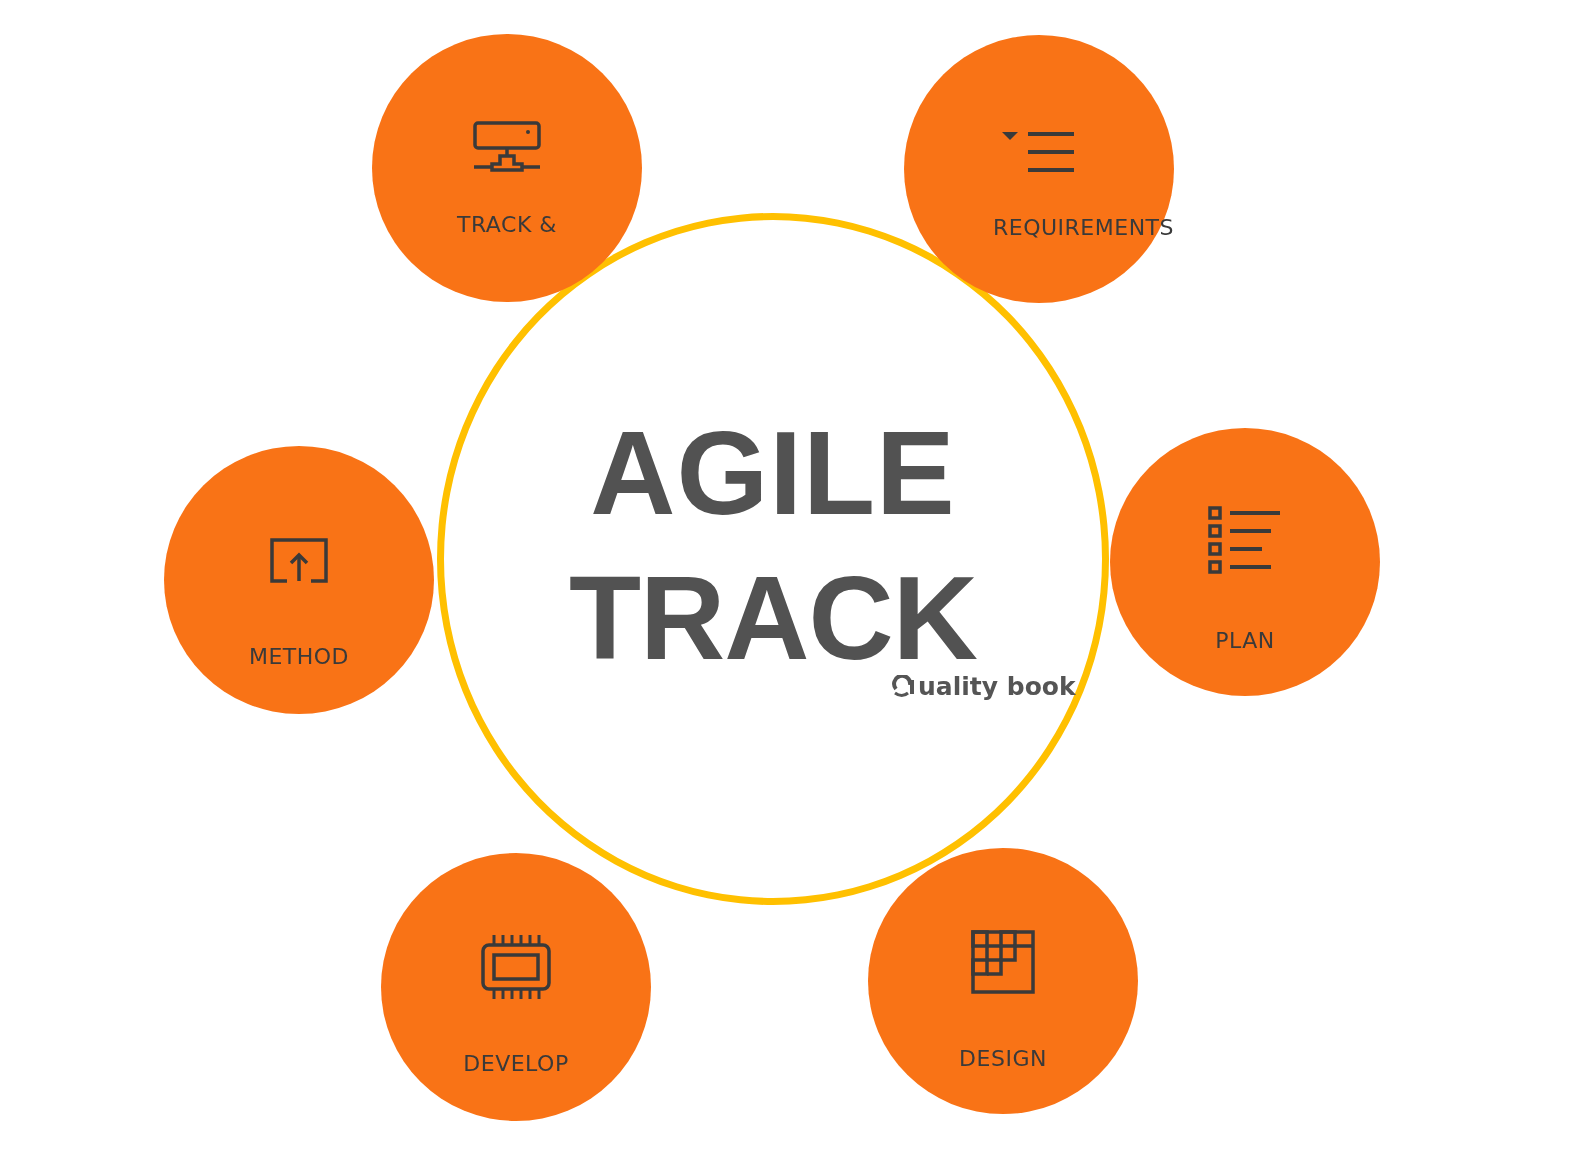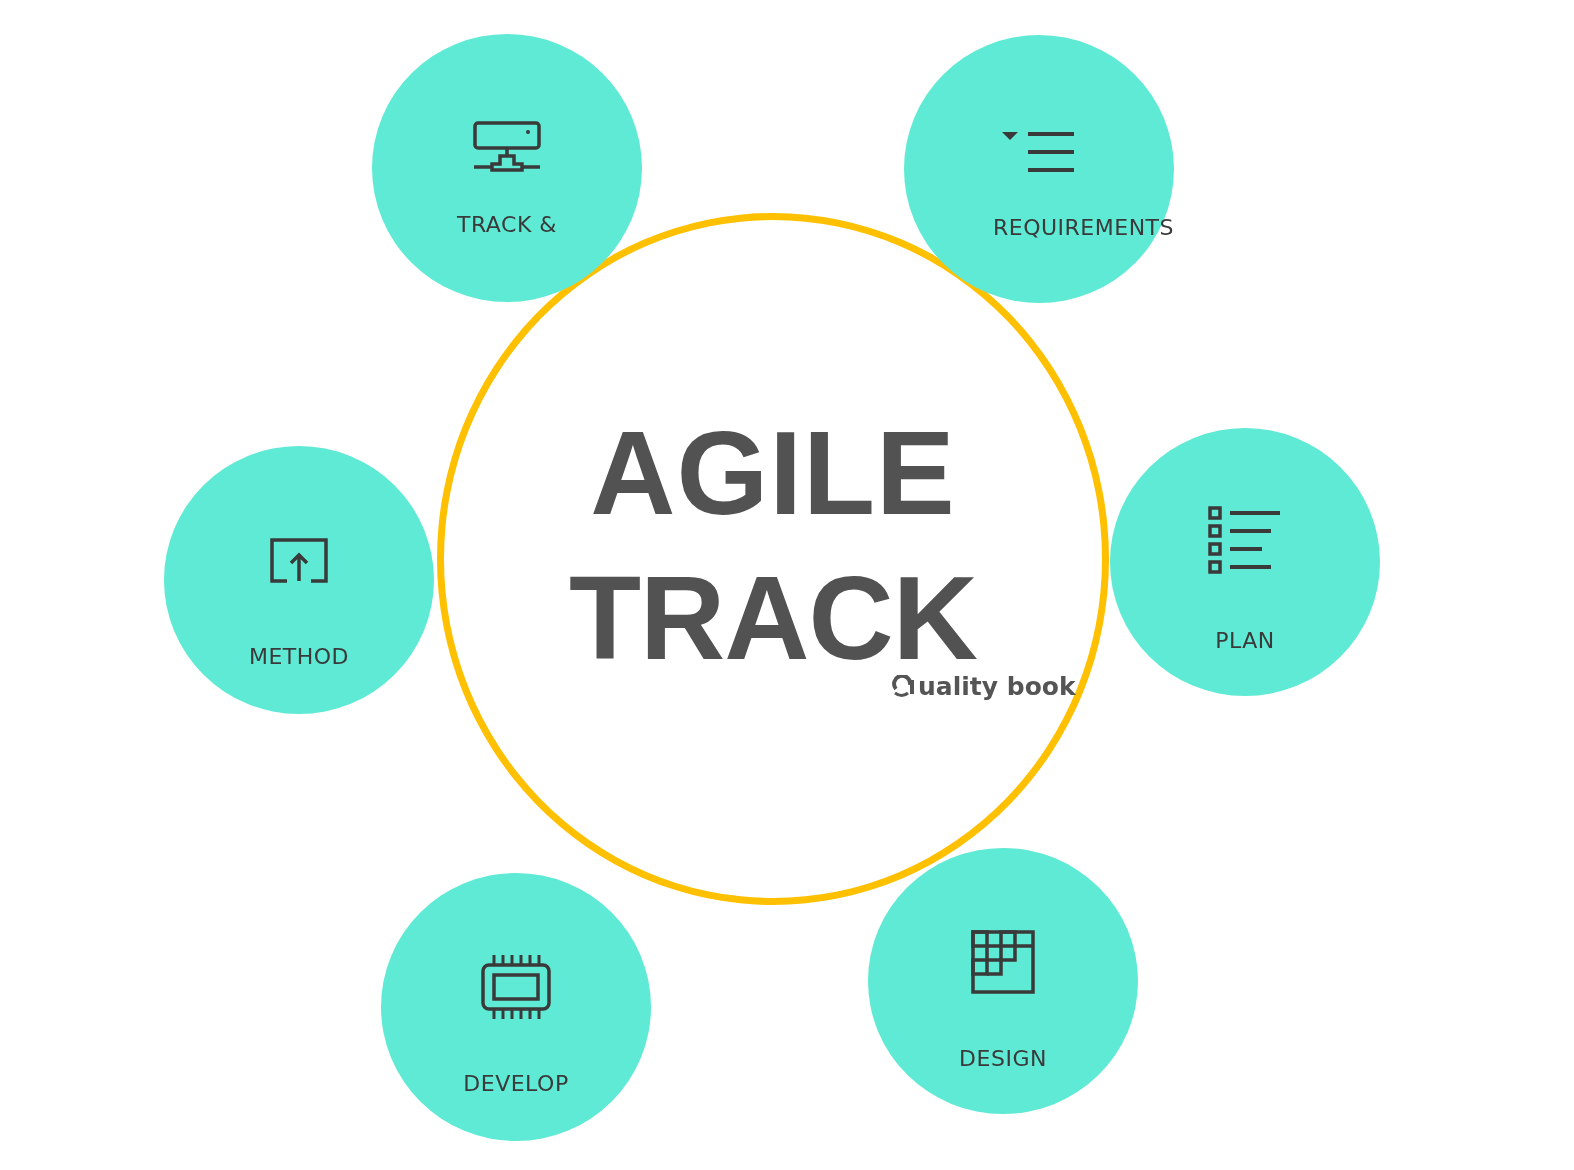--- a/index.html
+++ b/index.html
@@ -12,21 +12,21 @@
     left: 437px; top: 213px;
     width: 658px; height: 678px;
     border: 7px solid #FFC000;
     border-radius: 50%;
     background: #ffffff;
     z-index: 1;
   }
   .node {
     position: absolute;
     border-radius: 50%;
-    background: #5eead4;
+    background: #f97316;
     z-index: 2;
   }
   .node .icon {
     position: absolute;
     left: 50%;
     transform: translateX(-50%);
   }
   .node .label {
     position: absolute;
     left: 0; right: 0;
@@ -122,21 +122,21 @@
       <rect x="2" y="38" width="10" height="10" fill="none" stroke="#3a3a3a" stroke-width="3.5"></rect>
       <rect x="2" y="56" width="10" height="10" fill="none" stroke="#3a3a3a" stroke-width="3.5"></rect>
       <rect x="22" y="5" width="50" height="4" fill="#3a3a3a"></rect>
       <rect x="22" y="23" width="41" height="4" fill="#3a3a3a"></rect>
       <rect x="22" y="41" width="32" height="4" fill="#3a3a3a"></rect>
       <rect x="22" y="59" width="41" height="4" fill="#3a3a3a"></rect>
     </svg>
     <div class="label" style="top:198px;">PLAN</div>
   </div>
 
-  <div class="node" style="left:381px; top:873px; width:270px; height:268px;">
+  <div class="node" style="left:381px; top:853px; width:270px; height:268px;">
     <svg class="icon" style="top:82px;" width="70" height="64" viewBox="0 0 70 64">
       <g stroke="#3a3a3a" stroke-width="3">
         <line x1="13" y1="0" x2="13" y2="10"></line>
           <line x1="22" y1="0" x2="22" y2="10"></line>
         <line x1="31" y1="0" x2="31" y2="10"></line>
           <line x1="40" y1="0" x2="40" y2="10"></line>
         <line x1="49" y1="0" x2="49" y2="10"></line>
           <line x1="58" y1="0" x2="58" y2="10"></line>
         <line x1="13" y1="54" x2="13" y2="64"></line>
           <line x1="22" y1="54" x2="22" y2="64"></line>

